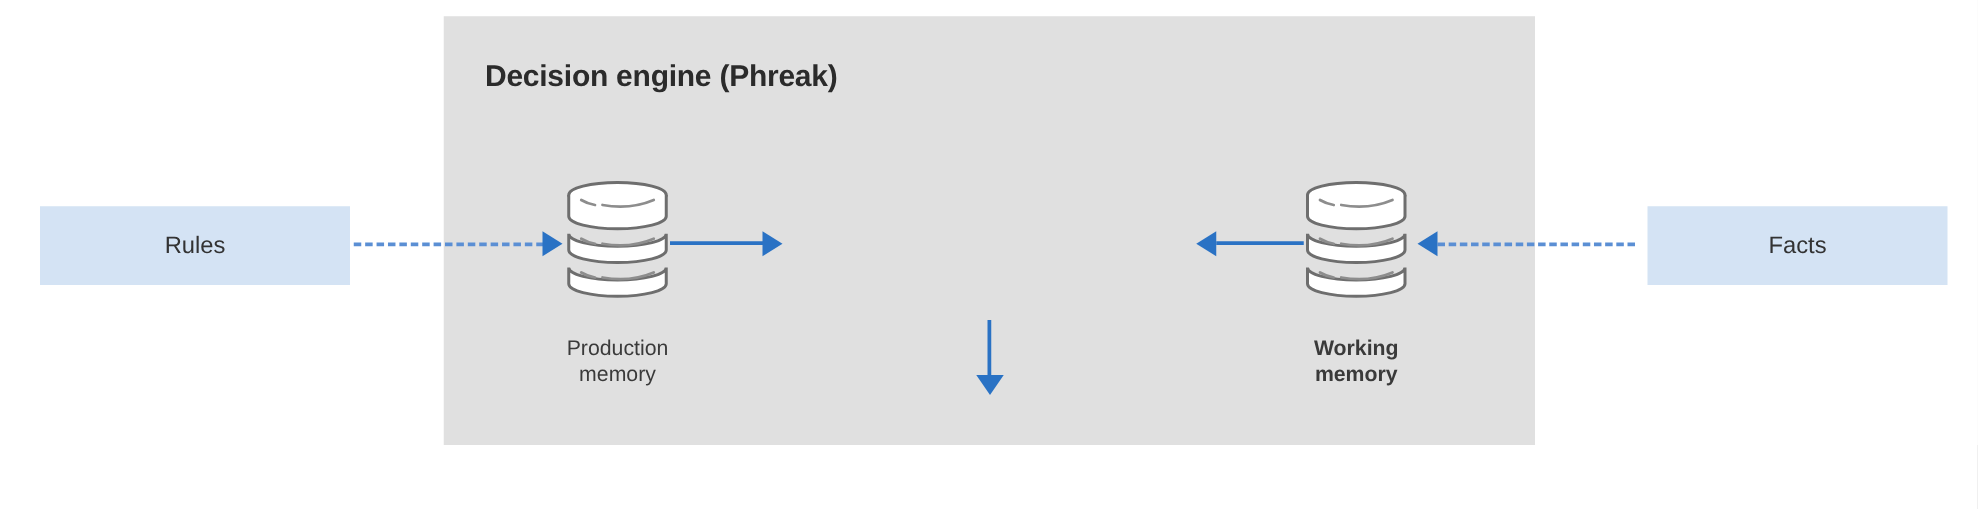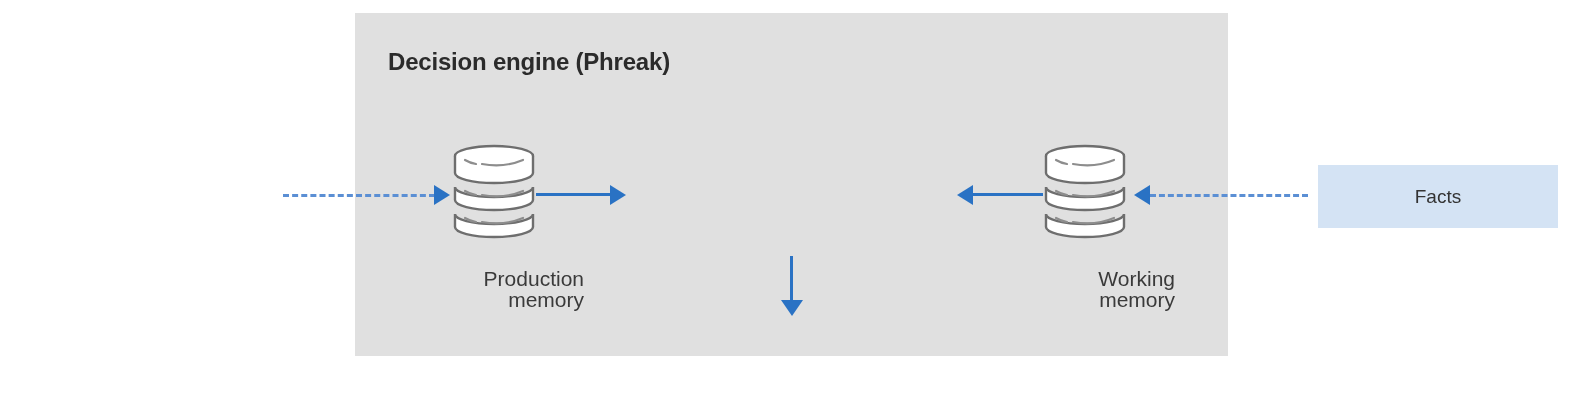--- a/index.html
+++ b/index.html
@@ -105,28 +105,28 @@
     position: absolute;
     width: 84px;
     height: 106px;
   }
   .db-cylinder svg { display: block; }
   #production-memory-cylinder { left: 452px;  top: 143px; }
   #working-memory-cylinder    { left: 1043px; top: 143px; }
 
   .db-label {
     position: absolute;
-    text-align: right;
-    font-size: 21px;
+    text-align: center;
+    font-size: 17px;
     line-height: 21px;
     color: #3a3a3a;
     white-space: pre-line;
   }
   #production-memory-label { left: 404px;  top: 268px; width: 180px; }
-  #working-memory-label    { left: 995px;  top: 268px; width: 180px; }
+  #working-memory-label    { left: 995px;  top: 268px; width: 180px; font-weight: bold; }
 
   
   #watermark {
     position: absolute;
     left: 1330px;
     top: 382px;
     font-size: 21px;
     color: #c9c9c9;
     white-space: nowrap;
     letter-spacing: -1px;
@@ -141,20 +141,23 @@
   }
 </style>
 </head>
 <body>
 
 <div id="canvas">
 
   <div id="engine-panel"></div>
   <div id="engine-title">Decision engine (Phreak)</div>
 
+  <div class="io-box" id="rules-box">
+    <span>Rules</span>
+  </div>
 
   <div class="conn hline-dashed" style="left:283px; top:194px; width:152px;"></div>
   <div class="conn arrow-right" style="left:434px; top:185px;"></div>
 
   <div class="db-cylinder" id="production-memory-cylinder">
     <svg width="84" height="106" viewBox="0 0 84 106" xmlns="http://www.w3.org/2000/svg">
       <g fill="#ffffff" stroke="#6e6e6e" stroke-width="2.4">
         <path d="M3 84 a39 10 0 0 0 78 0 v-13 a39 10 0 0 1 -78 0 z"></path>
         <path d="M3 57 a39 10 0 0 0 78 0 v-13 a39 10 0 0 1 -78 0 z"></path>
         <ellipse cx="42" cy="13" rx="39" ry="10"></ellipse>

